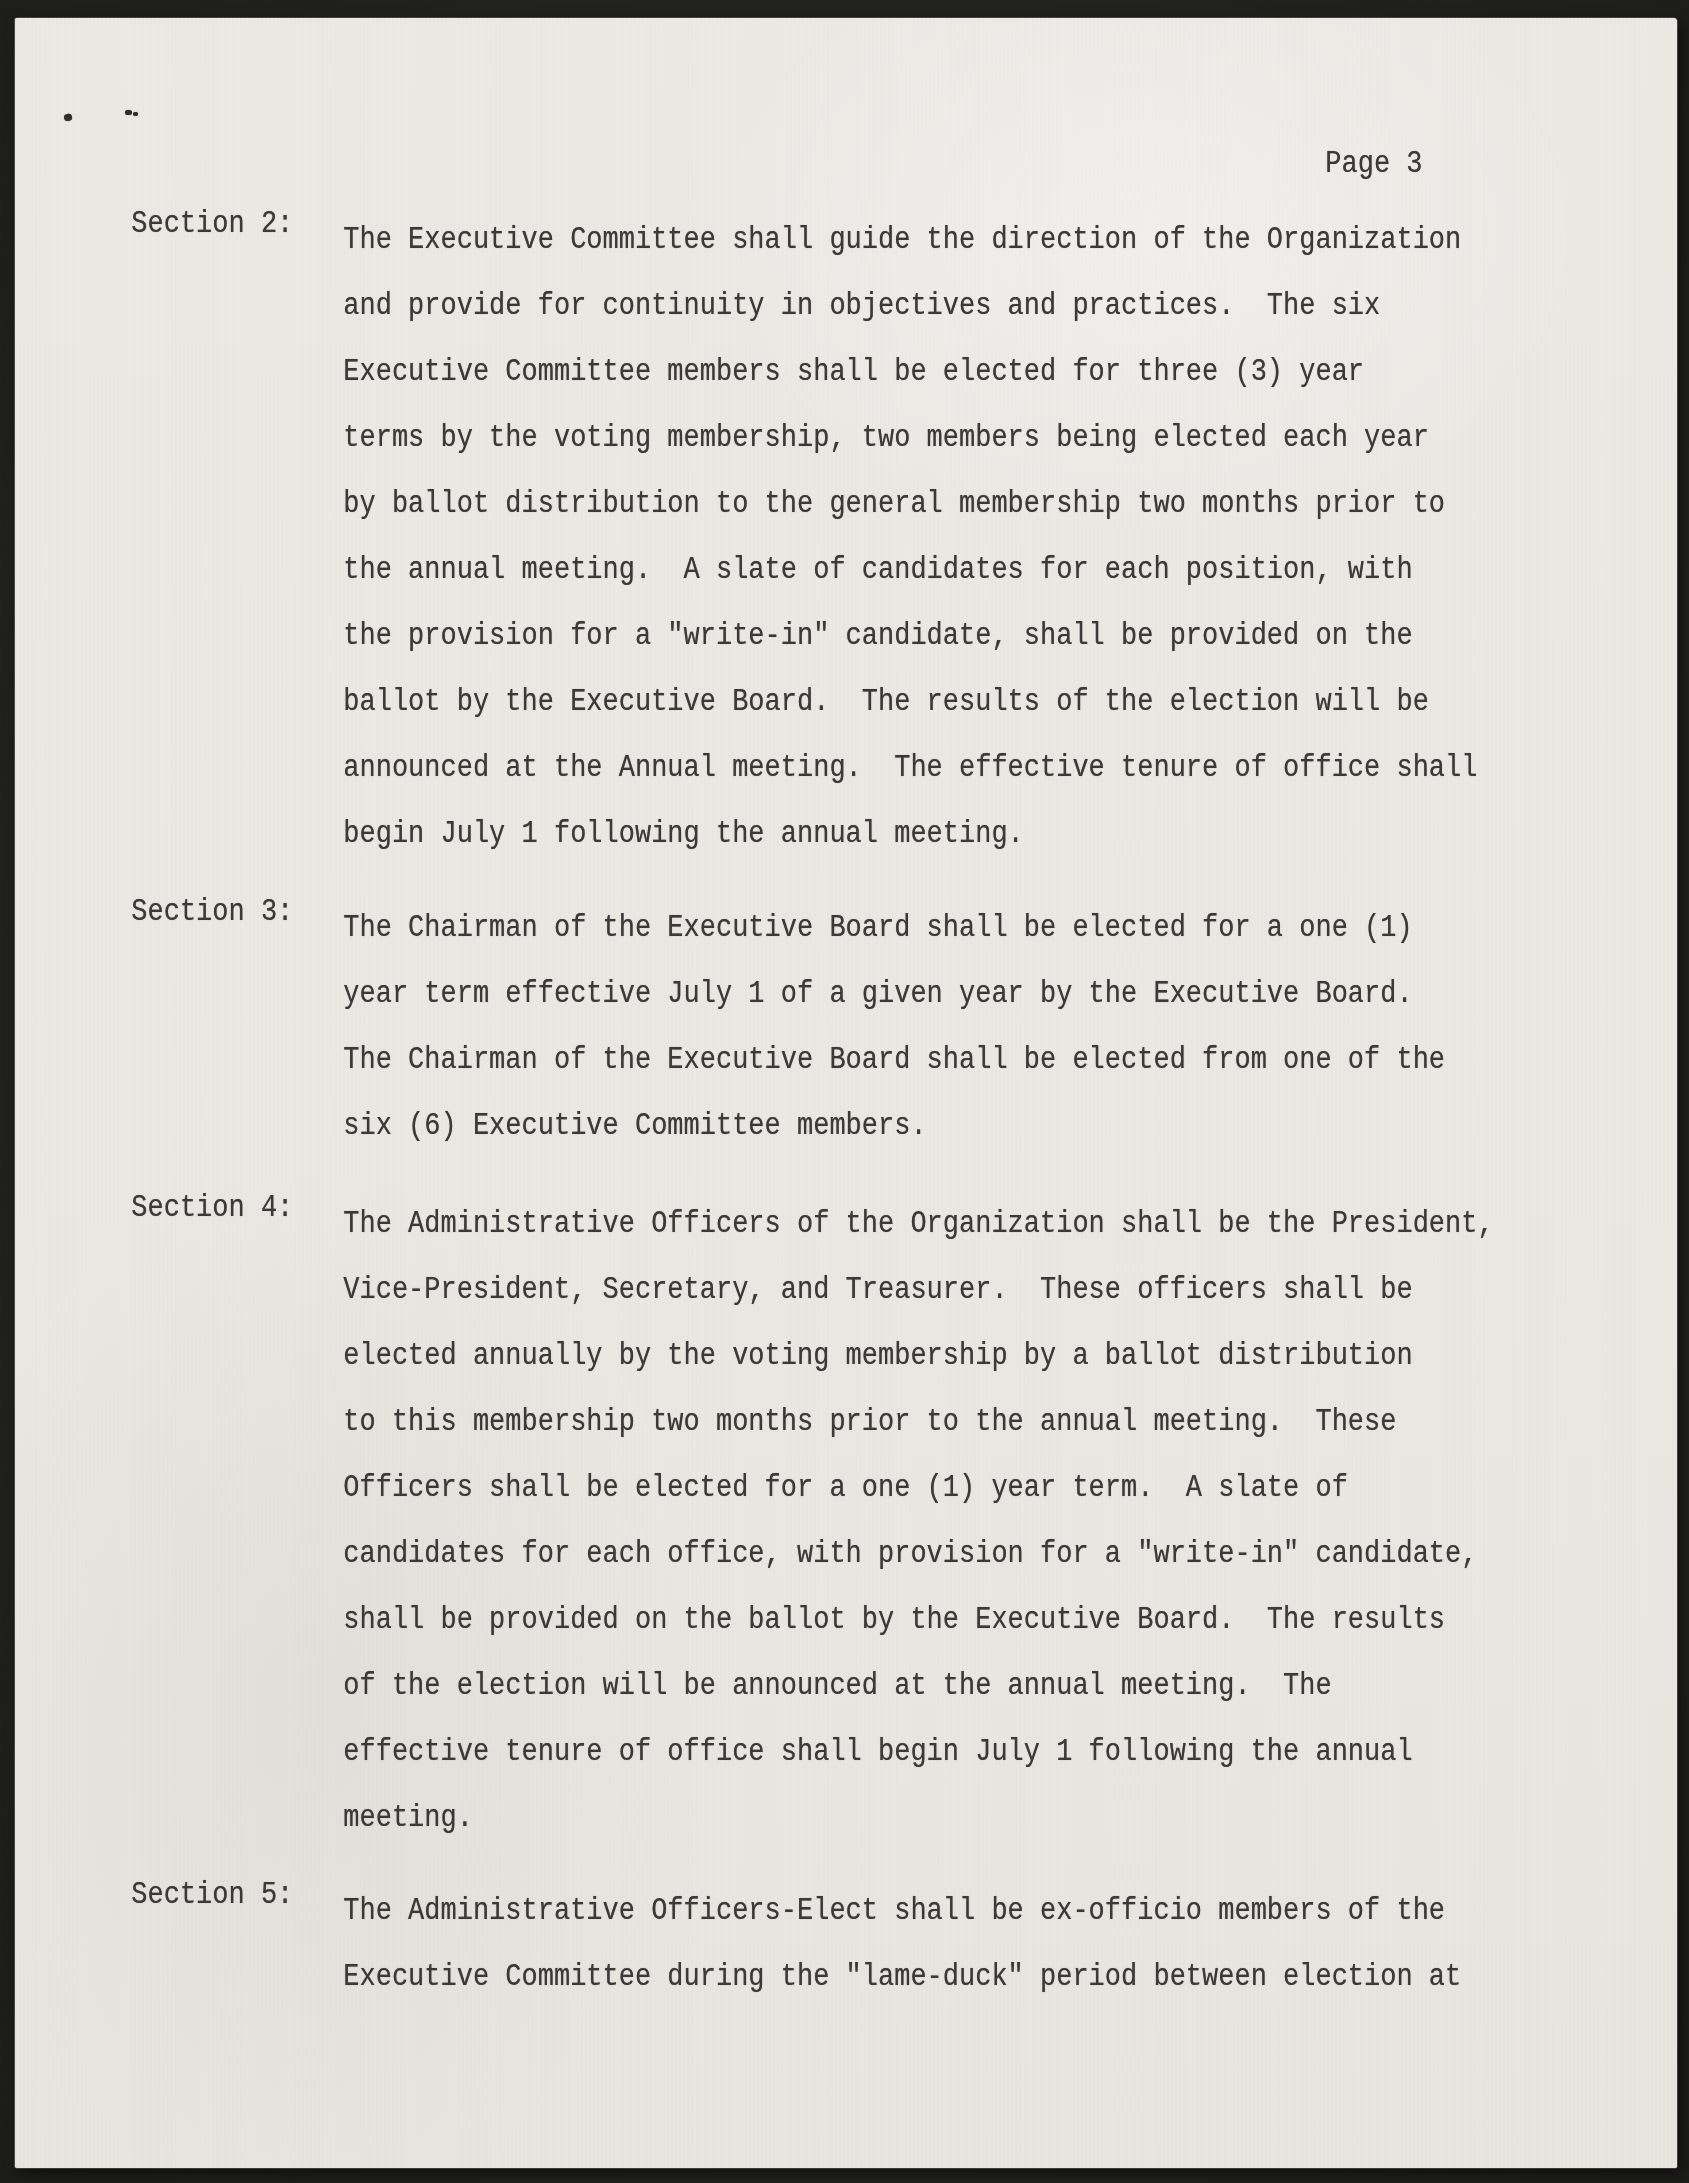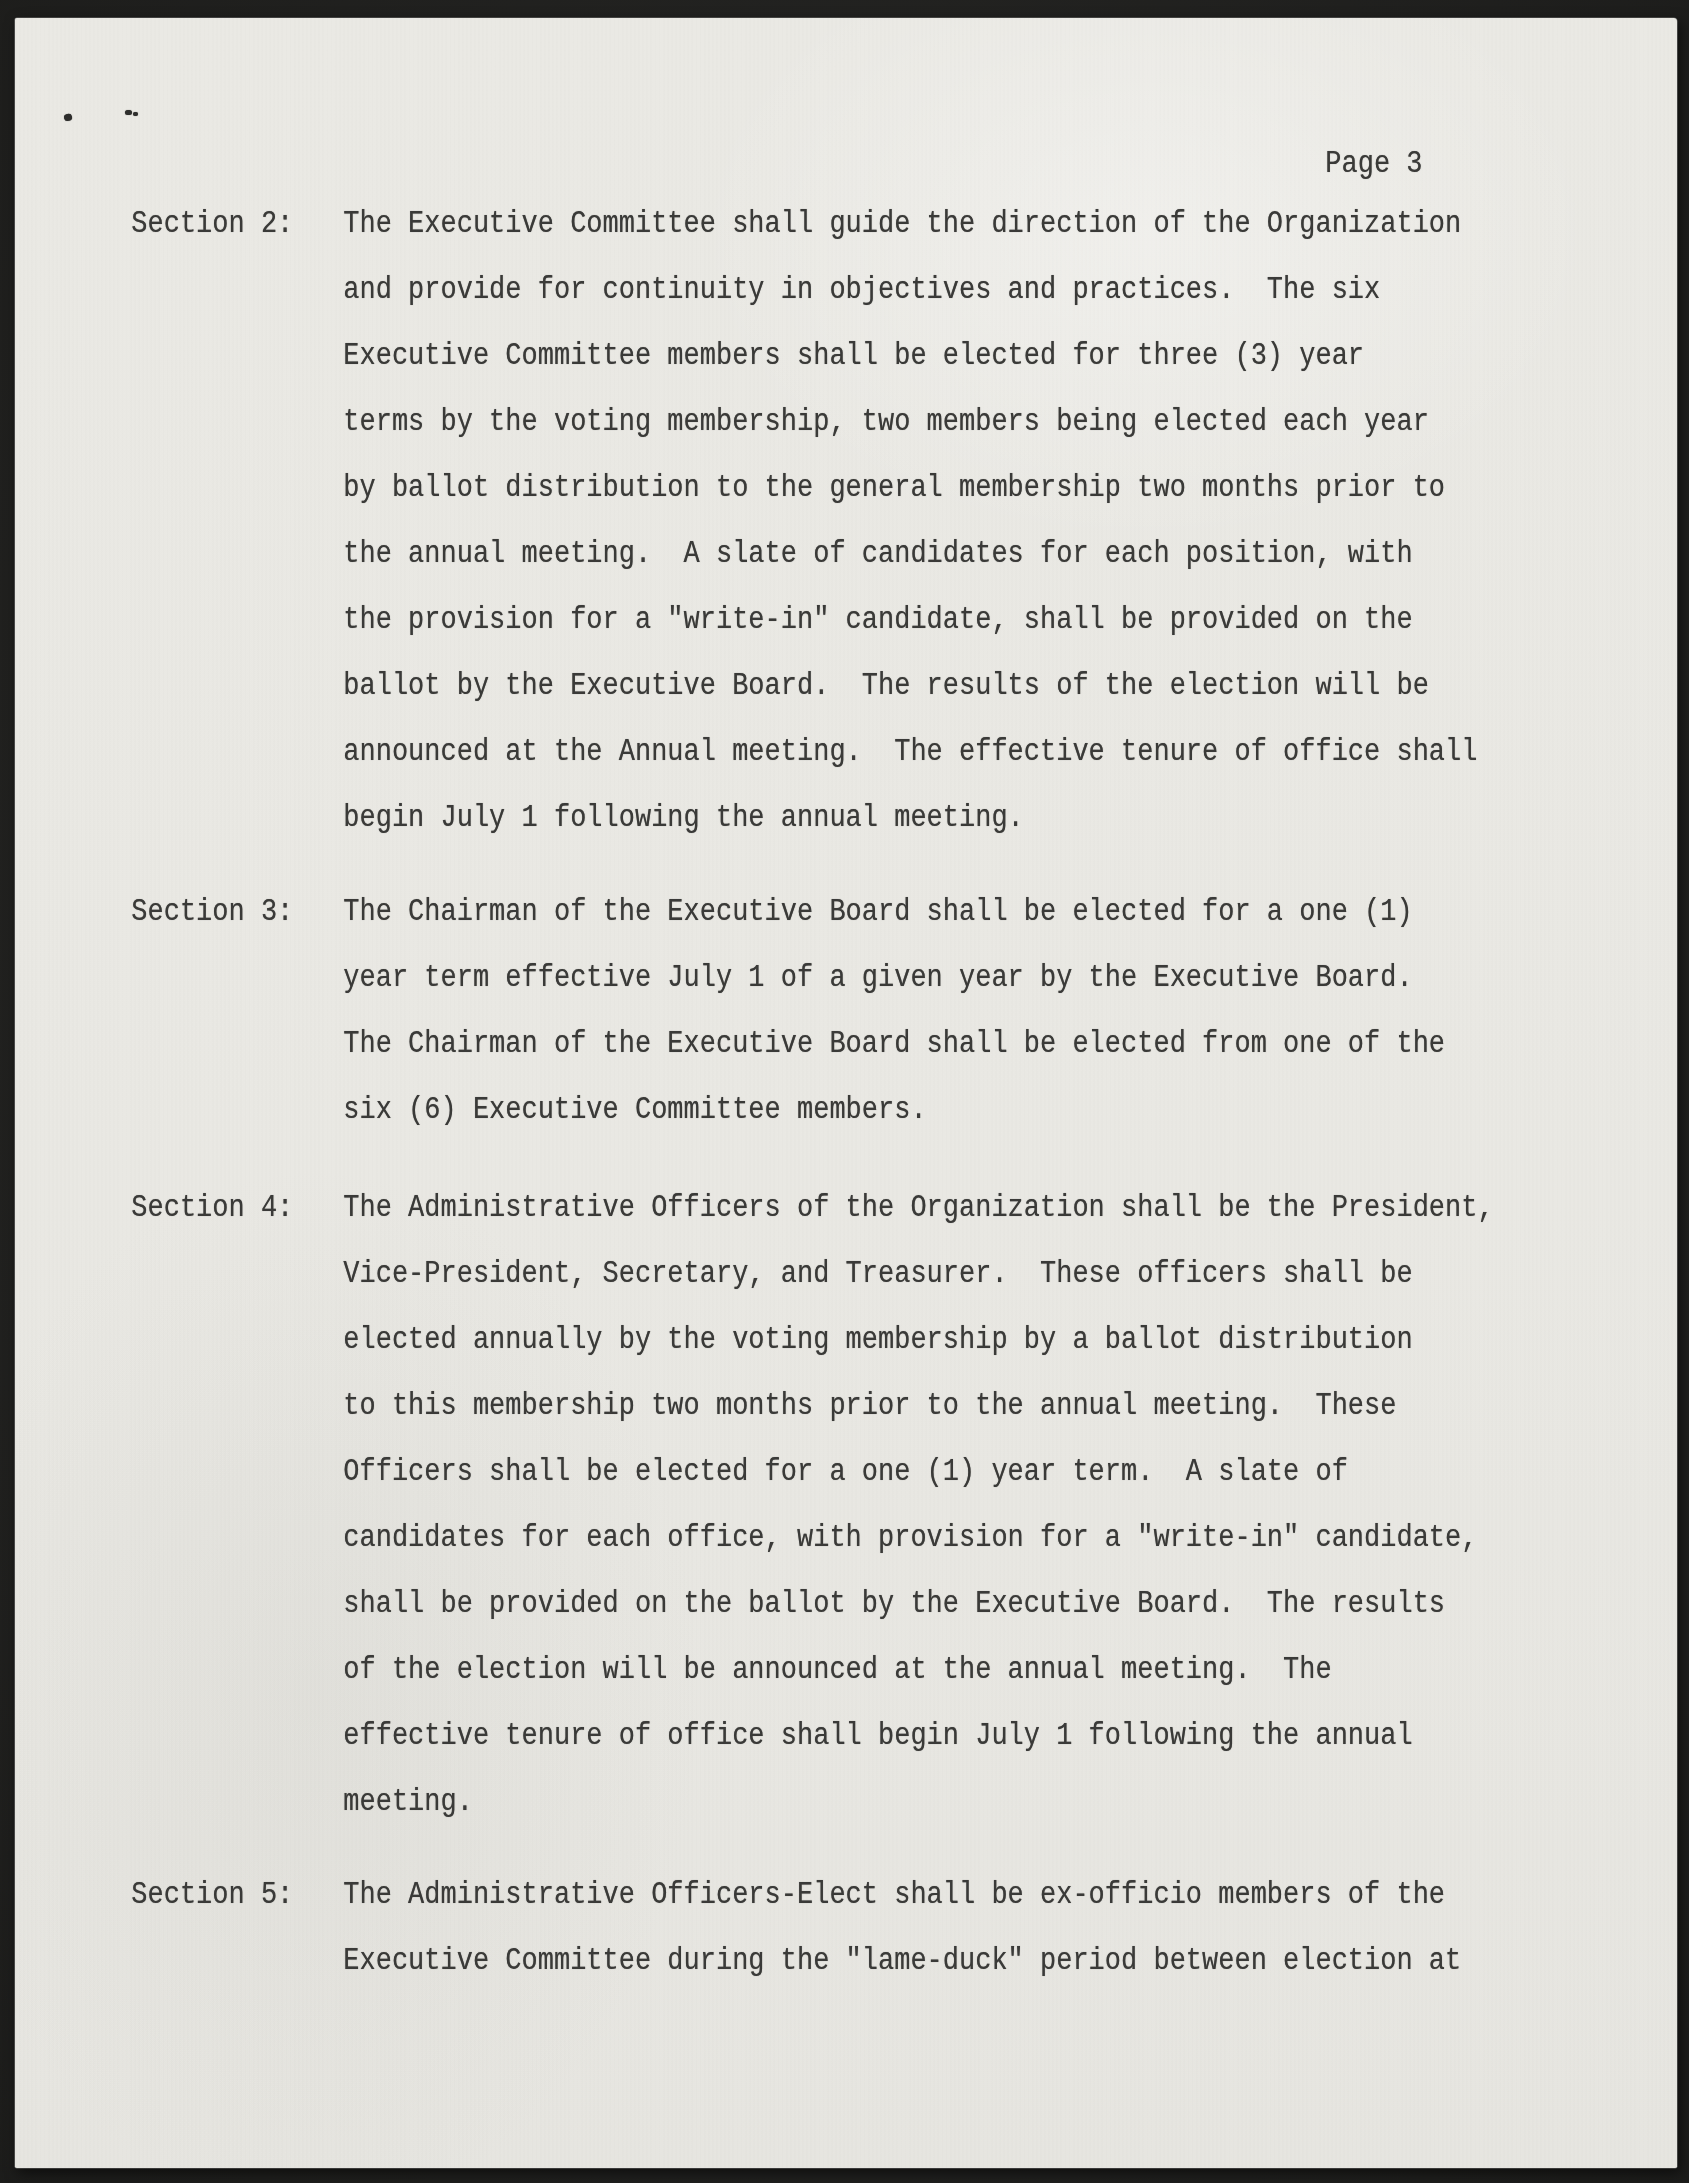--- a/index.html
+++ b/index.html
@@ -68,21 +68,21 @@
   .sec-2 { top: 1151px; }
   .sec-3 { top: 1838px; }
   .section-label {
     position: absolute;
     left: 116px;
     top: 0;
   }
   .section-body {
     position: absolute;
     left: 328px;
-    top: 0;
+    top: 16px;
     right: 23.5px;
   }
   
   .speck {
     position: absolute;
     background: #2e2e2c;
     border-radius: 50%;
     box-shadow: 0 0 0.9px rgba(40,40,38,0.8);
   }
   .speck-0 { left: 49px;  top: 96px; width: 7.6px; height: 6.5px; transform: rotate(-15deg); }

